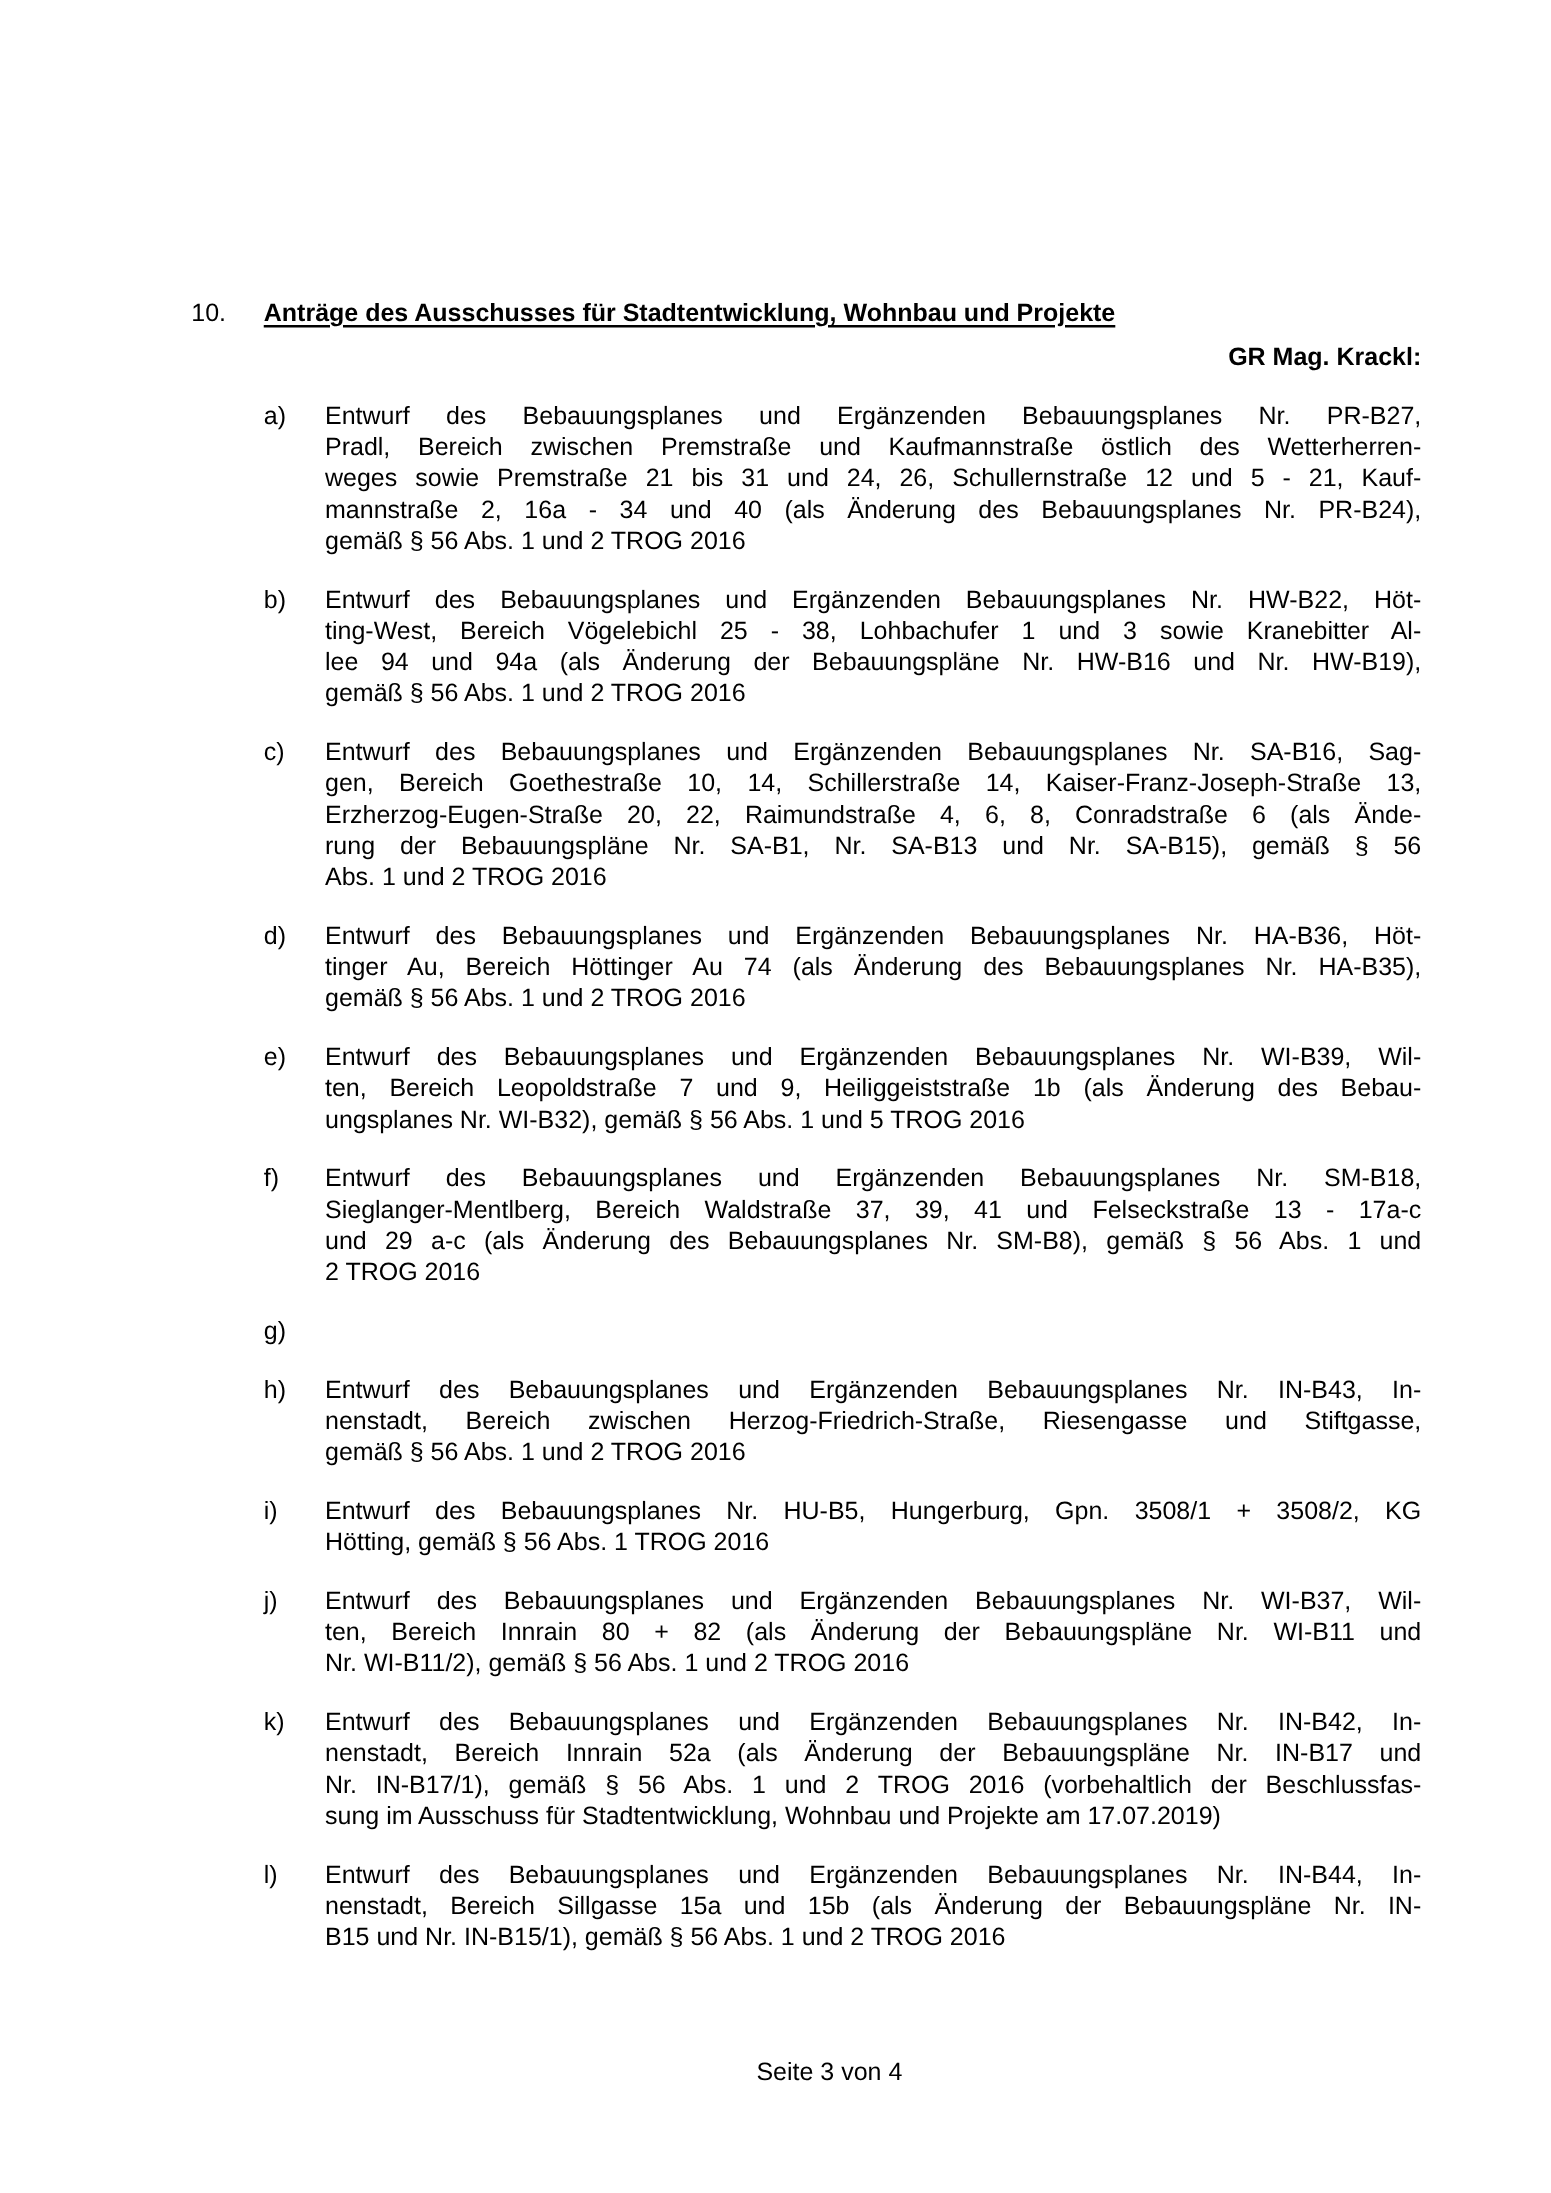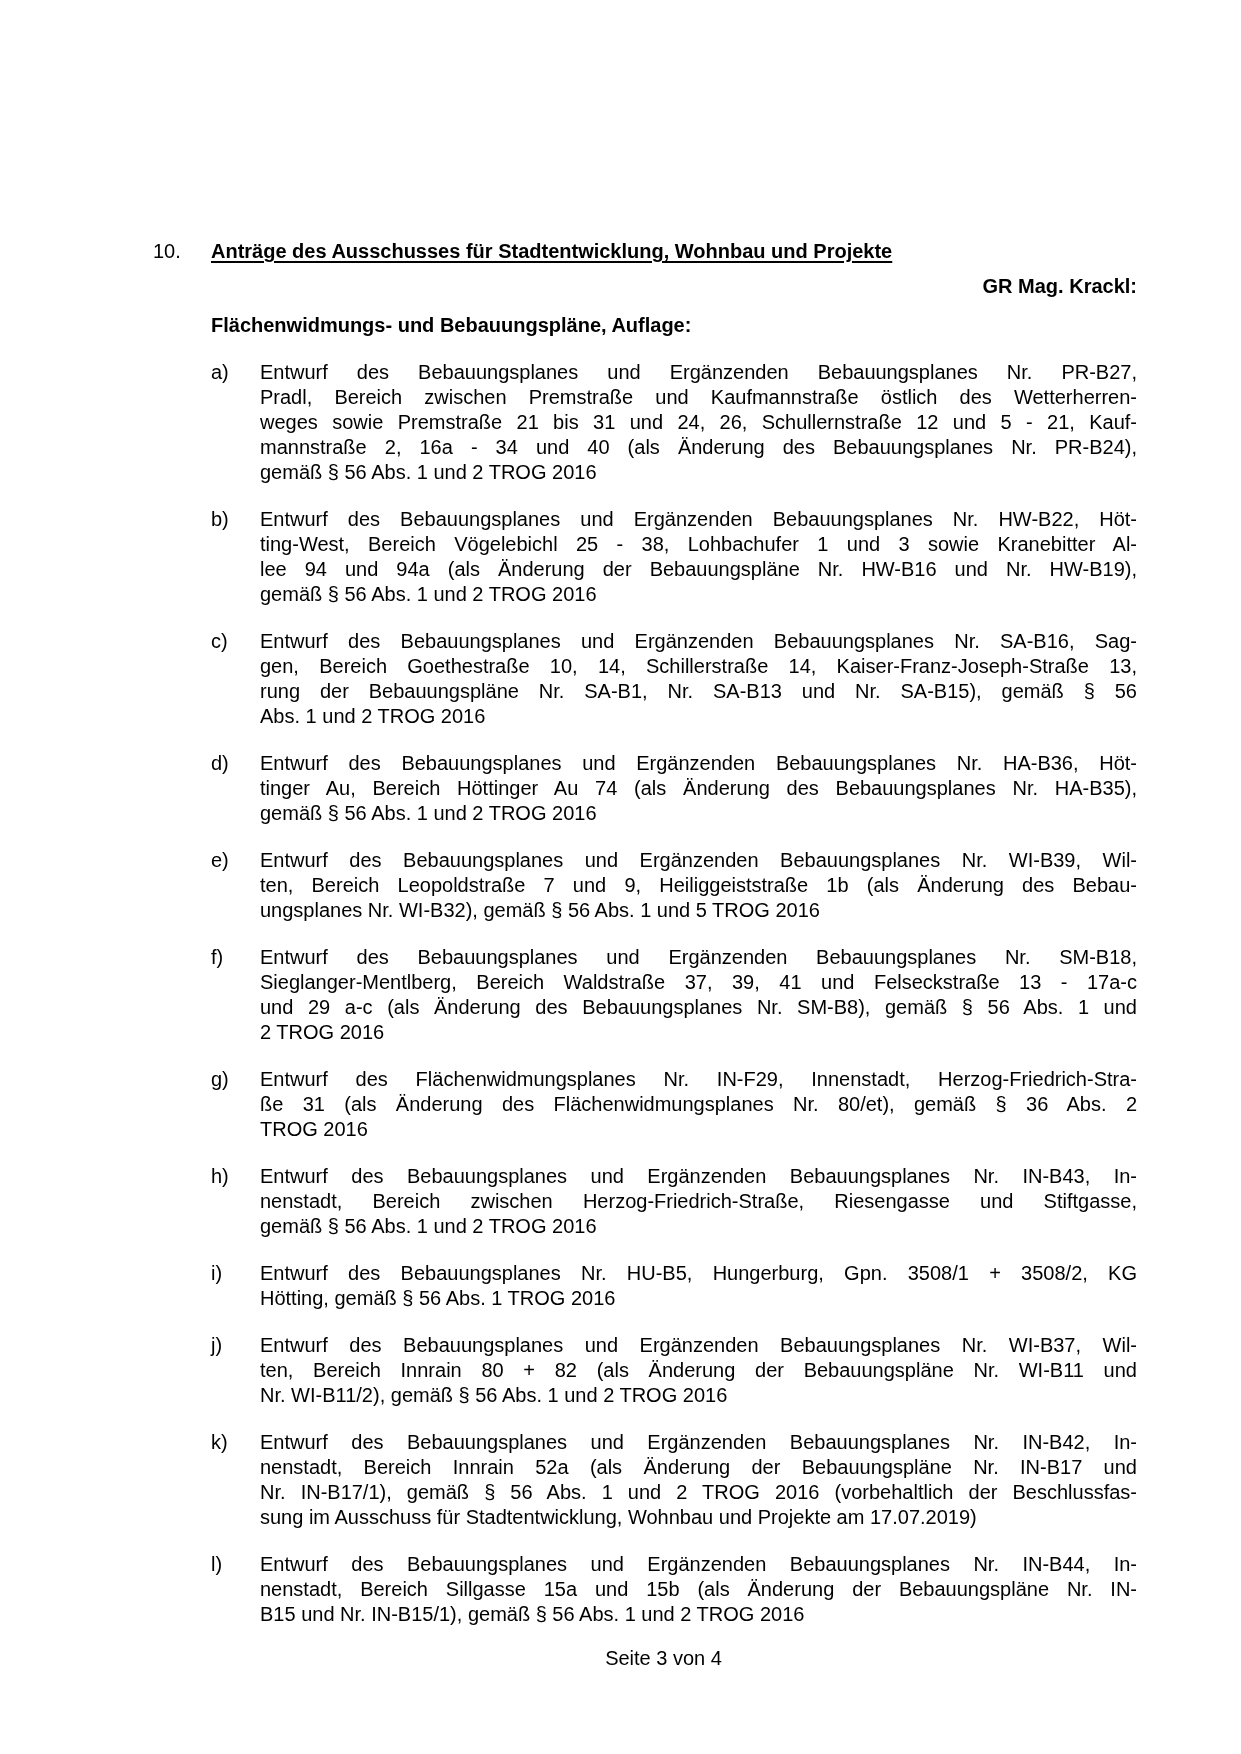--- a/index.html
+++ b/index.html
@@ -51,21 +51,20 @@
 
 <div class="page">
   <div class="content">
 
     <div class="section-head">
       <div class="section-num">10.</div>
       <div class="section-title">Anträge des Ausschusses für Stadtentwicklung, Wohnbau und Projekte</div>
     </div>
 
     <div class="speaker">GR Mag. Krackl:</div>
-    <div class="subheading">Flächenwidmungs- und Bebauungspläne, Auflage:</div>
 
     <div class="item">
       <div class="item-label">a)</div>
       <div class="item-text">
           <div class="tline">Entwurf des Bebauungsplanes und Ergänzenden Bebauungsplanes Nr. PR-B27,</div>
           <div class="tline">Pradl, Bereich zwischen Premstraße und Kaufmannstraße östlich des Wetterherren-</div>
           <div class="tline">weges sowie Premstraße 21 bis 31 und 24, 26, Schullernstraße 12 und 5 - 21, Kauf-</div>
           <div class="tline">mannstraße 2, 16a - 34 und 40 (als Änderung des Bebauungsplanes Nr. PR-B24),</div>
           <div class="tline tline-last">gemäß § 56 Abs. 1 und 2 TROG 2016</div>
         </div>
@@ -79,20 +78,21 @@
           <div class="tline">lee 94 und 94a (als Änderung der Bebauungspläne Nr. HW-B16 und Nr. HW-B19),</div>
           <div class="tline tline-last">gemäß § 56 Abs. 1 und 2 TROG 2016</div>
         </div>
     </div>
 
     <div class="item">
       <div class="item-label">c)</div>
       <div class="item-text">
           <div class="tline">Entwurf des Bebauungsplanes und Ergänzenden Bebauungsplanes Nr. SA-B16, Sag-</div>
           <div class="tline">gen, Bereich Goethestraße 10, 14, Schillerstraße 14, Kaiser-Franz-Joseph-Straße 13,</div>
+          <div class="tline">Erzherzog-Eugen-Straße 20, 22, Raimundstraße 4, 6, 8, Conradstraße 6 (als Ände-</div>
           <div class="tline">rung der Bebauungspläne Nr. SA-B1, Nr. SA-B13 und Nr. SA-B15), gemäß § 56</div>
           <div class="tline tline-last">Abs. 1 und 2 TROG 2016</div>
         </div>
     </div>
 
     <div class="item">
       <div class="item-label">d)</div>
       <div class="item-text">
           <div class="tline">Entwurf des Bebauungsplanes und Ergänzenden Bebauungsplanes Nr. HA-B36, Höt-</div>
           <div class="tline">tinger Au, Bereich Höttinger Au 74 (als Änderung des Bebauungsplanes Nr. HA-B35),</div>
@@ -114,25 +114,20 @@
       <div class="item-text">
           <div class="tline">Entwurf des Bebauungsplanes und Ergänzenden Bebauungsplanes Nr. SM-B18,</div>
           <div class="tline">Sieglanger-Mentlberg, Bereich Waldstraße 37, 39, 41 und Felseckstraße 13 - 17a-c</div>
           <div class="tline">und 29 a-c (als Änderung des Bebauungsplanes Nr. SM-B8), gemäß § 56 Abs. 1 und</div>
           <div class="tline tline-last">2 TROG 2016</div>
         </div>
     </div>
 
     <div class="item">
       <div class="item-label">g)</div>
-      <div class="item-text">
-          <div class="tline">Entwurf des Flächenwidmungsplanes Nr. IN-F29, Innenstadt, Herzog-Friedrich-Stra-</div>
-          <div class="tline">ße 31 (als Änderung des Flächenwidmungsplanes Nr. 80/et), gemäß § 36 Abs. 2</div>
-          <div class="tline tline-last">TROG 2016</div>
-        </div>
     </div>
 
     <div class="item">
       <div class="item-label">h)</div>
       <div class="item-text">
           <div class="tline">Entwurf des Bebauungsplanes und Ergänzenden Bebauungsplanes Nr. IN-B43, In-</div>
           <div class="tline">nenstadt, Bereich zwischen Herzog-Friedrich-Straße, Riesengasse und Stiftgasse,</div>
           <div class="tline tline-last">gemäß § 56 Abs. 1 und 2 TROG 2016</div>
         </div>
     </div>

